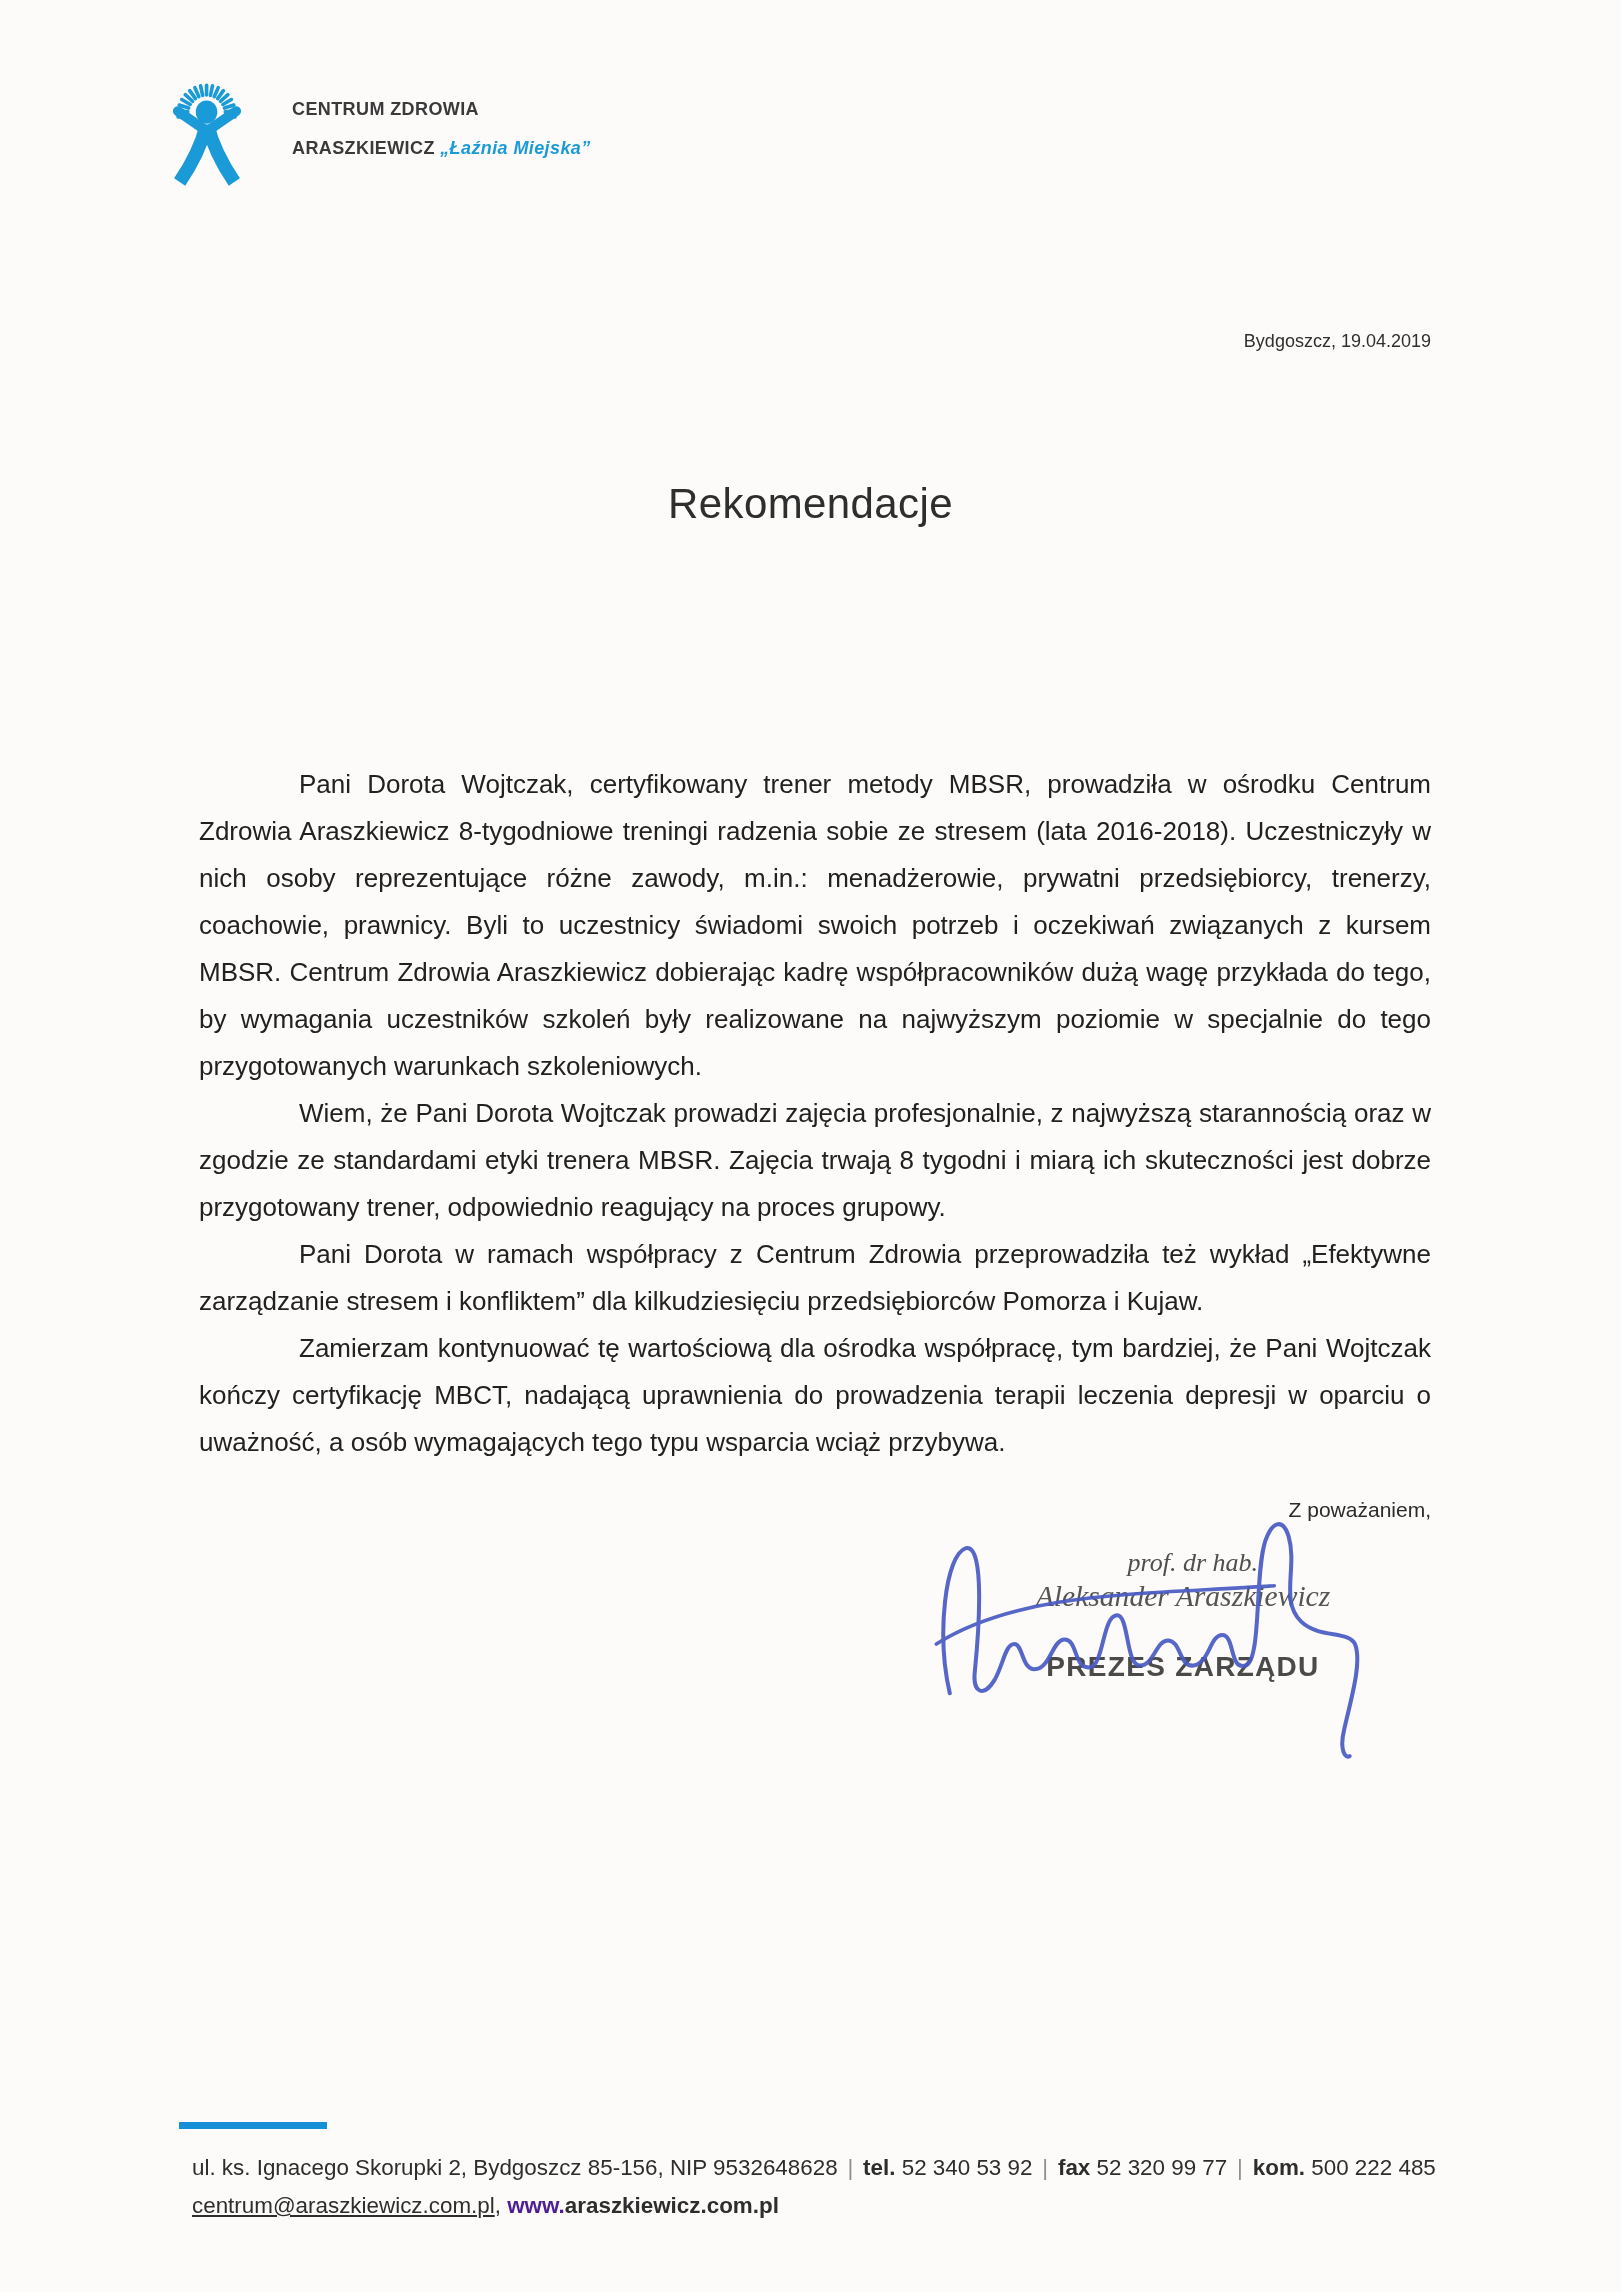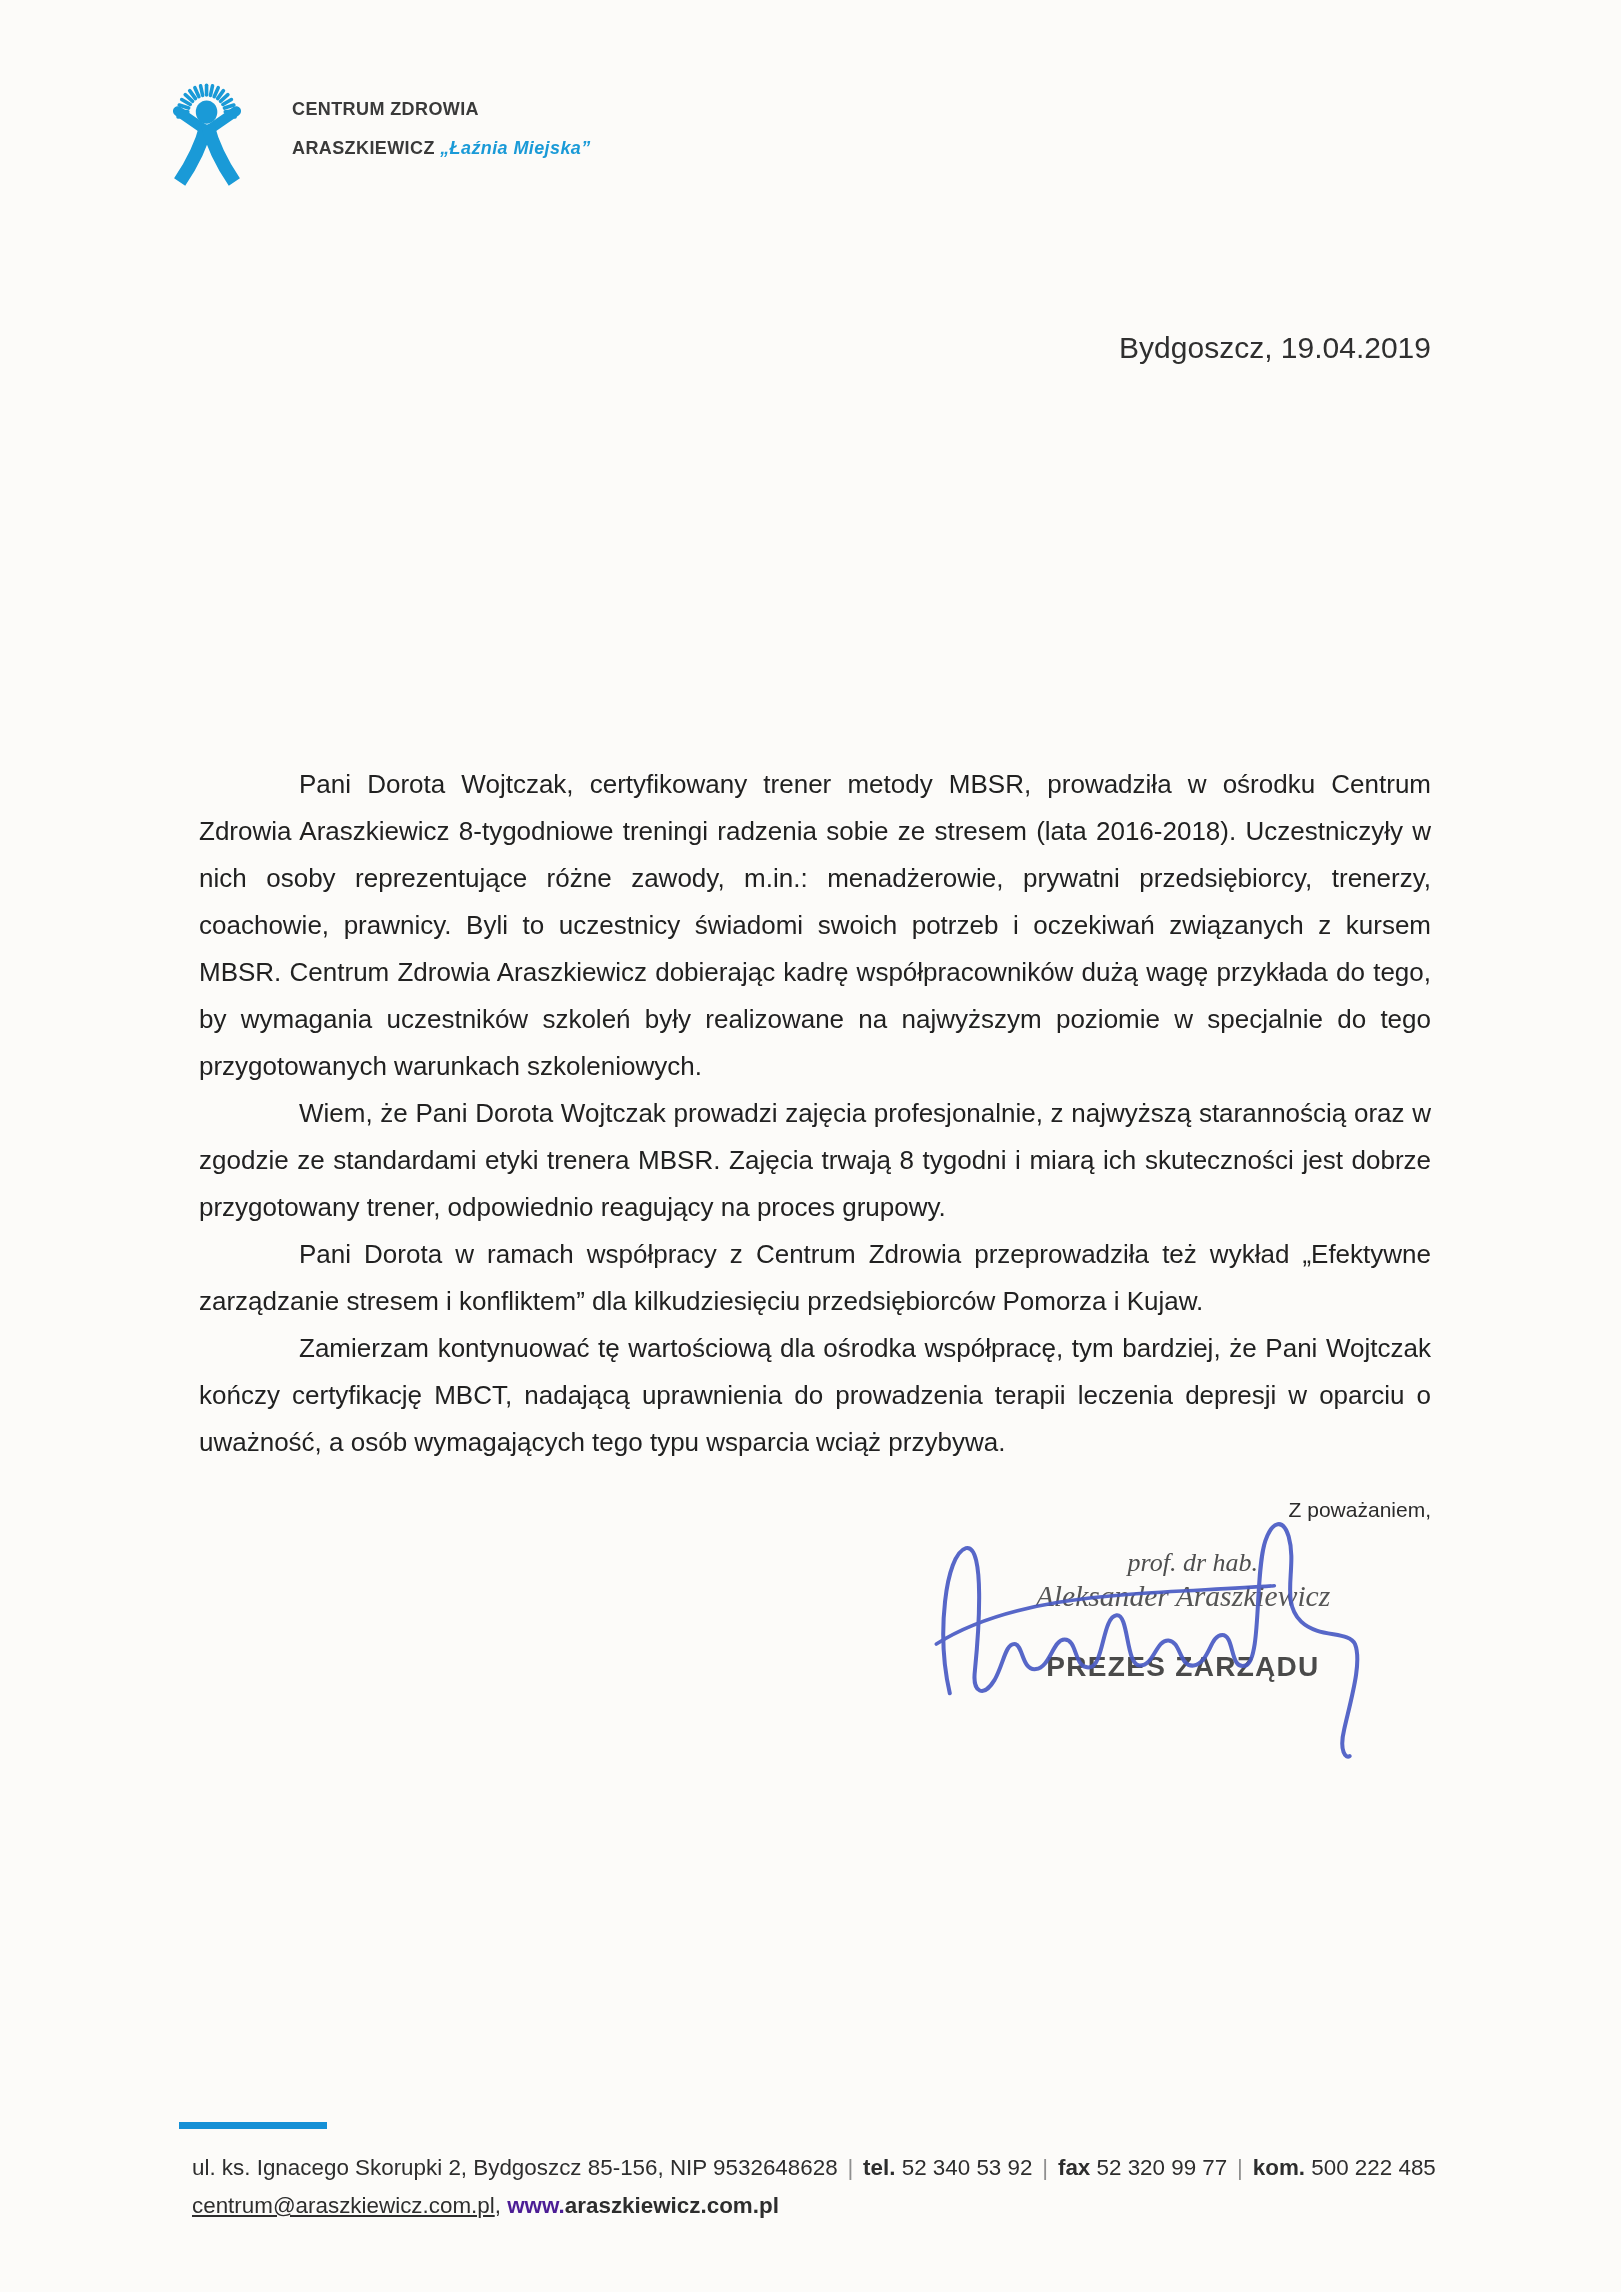--- a/index.html
+++ b/index.html
@@ -9,21 +9,21 @@
     background:#fcfbf9;
     font-family:"Liberation Sans",sans-serif;
     color:#1f1f1f;
     overflow:hidden;
   }
   
   .logo{position:absolute;left:142px;top:72px;width:130px;height:116px;}
   .org{position:absolute;left:292px;top:90px;line-height:39px;font-size:18px;font-weight:bold;color:#3a3a3a;letter-spacing:0.4px;}
   .org .blue{color:#1a9ad7;font-style:italic;}
   
-  .date{position:absolute;right:190px;top:331px;font-size:30px;color:#2f2f2f;}
+  .date{position:absolute;right:190px;top:331px;font-size:18px;color:#2f2f2f;}
   .title{position:absolute;left:0;right:0;top:480px;text-align:center;font-size:42px;color:#2e2e2e;letter-spacing:0.4px;}
   
   .letter{position:absolute;left:199px;top:761px;width:1232px;}
   .letter p{
     margin:0;text-align:justify;text-indent:100px;
     font-size:26px;line-height:47px;color:#212121;
   }
   .closing{text-align:right;margin-top:32px;font-size:21px;color:#2b2b2b;}
   
   .sig-area{position:relative;height:278px;margin-top:26px;}
@@ -76,20 +76,21 @@
   <div class="org">
     <div>CENTRUM ZDROWIA</div>
     <div>
       <span>ARASZKIEWICZ</span>
       <span class="blue">„Łaźnia Miejska”</span>
     </div>
   </div>
 
   <div class="date">Bydgoszcz, 19.04.2019</div>
 
+  <div class="title">Rekomendacje</div>
 
   <div class="letter">
     <p>Pani Dorota Wojtczak, certyfikowany trener metody MBSR, prowadziła w ośrodku Centrum Zdrowia Araszkiewicz 8-tygodniowe treningi radzenia sobie ze stresem (lata 2016-2018). Uczestniczyły w nich osoby reprezentujące różne zawody, m.in.: menadżerowie, prywatni przedsiębiorcy, trenerzy, coachowie, prawnicy. Byli to uczestnicy świadomi swoich potrzeb i oczekiwań związanych z kursem MBSR. Centrum Zdrowia Araszkiewicz dobierając kadrę współpracowników dużą wagę przykłada do tego, by wymagania uczestników szkoleń były realizowane na najwyższym poziomie w specjalnie do tego przygotowanych warunkach szkoleniowych.</p>
     <p>Wiem, że Pani Dorota Wojtczak prowadzi zajęcia profesjonalnie, z najwyższą starannością oraz w zgodzie ze standardami etyki trenera MBSR. Zajęcia trwają 8 tygodni i miarą ich skuteczności jest dobrze przygotowany trener, odpowiednio reagujący na proces grupowy.</p>
     <p>Pani Dorota w ramach współpracy z Centrum Zdrowia przeprowadziła też wykład „Efektywne zarządzanie stresem i konfliktem” dla kilkudziesięciu przedsiębiorców Pomorza i Kujaw.</p>
     <p>Zamierzam kontynuować tę wartościową dla ośrodka współpracę, tym bardziej, że Pani Wojtczak kończy certyfikację MBCT, nadającą uprawnienia do prowadzenia terapii leczenia depresji w oparciu o uważność, a osób wymagających tego typu wsparcia wciąż przybywa.</p>
 
     <div class="closing">Z poważaniem,</div>
 
     <div class="sig-area">

